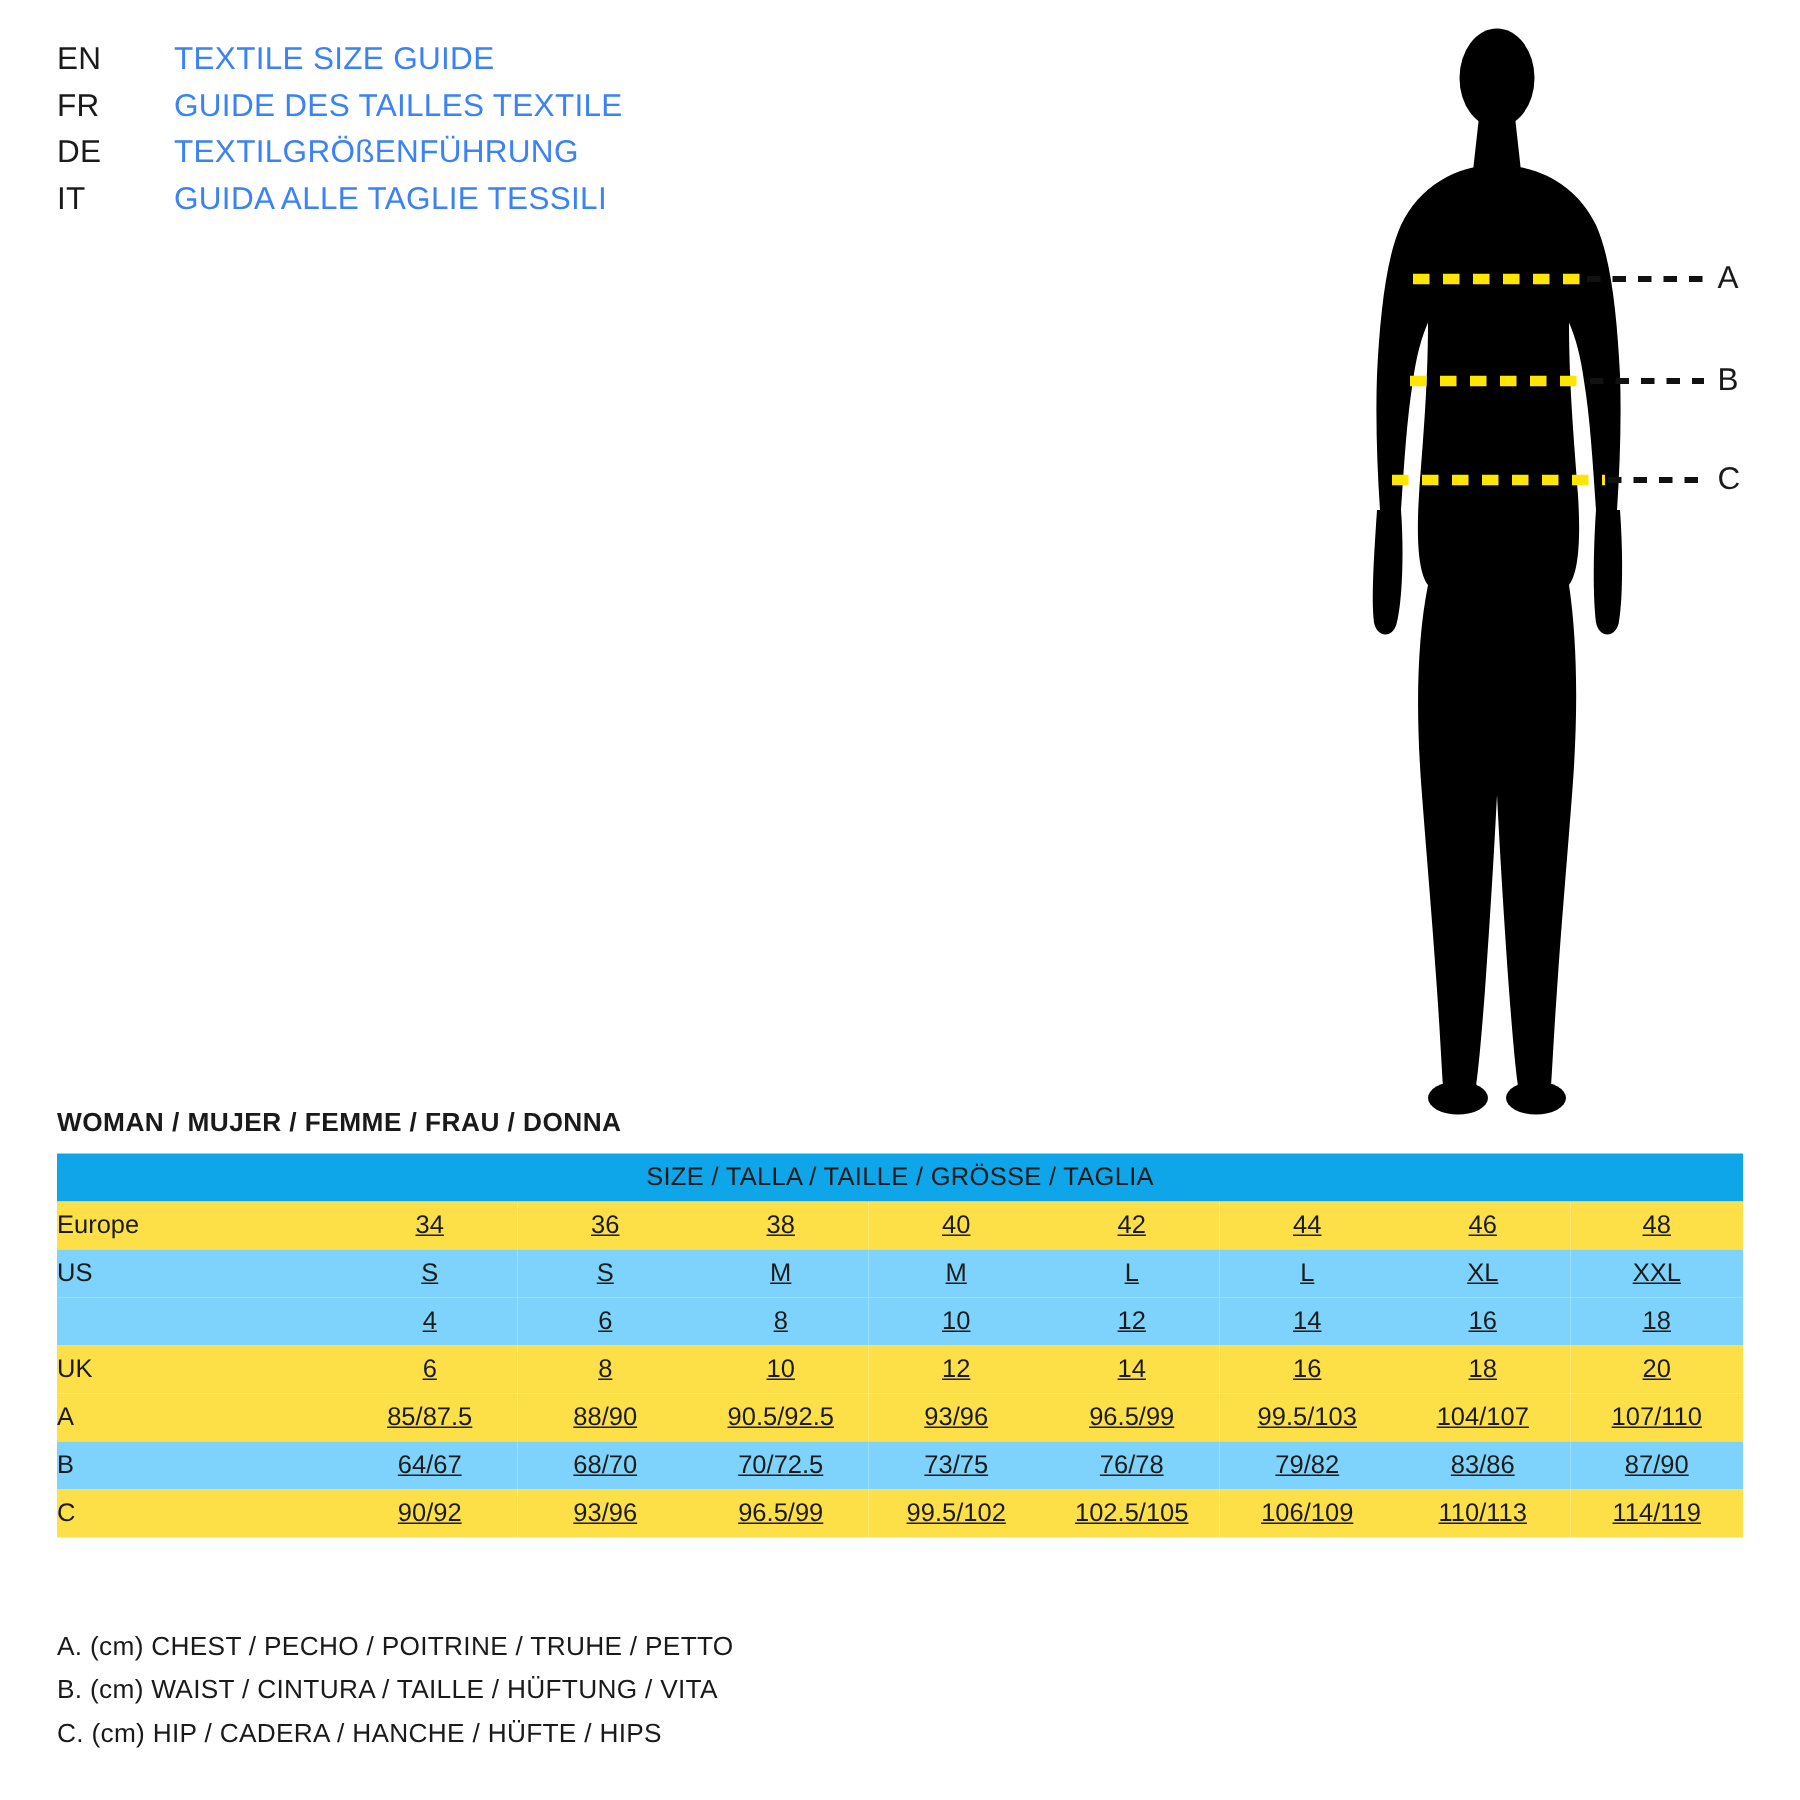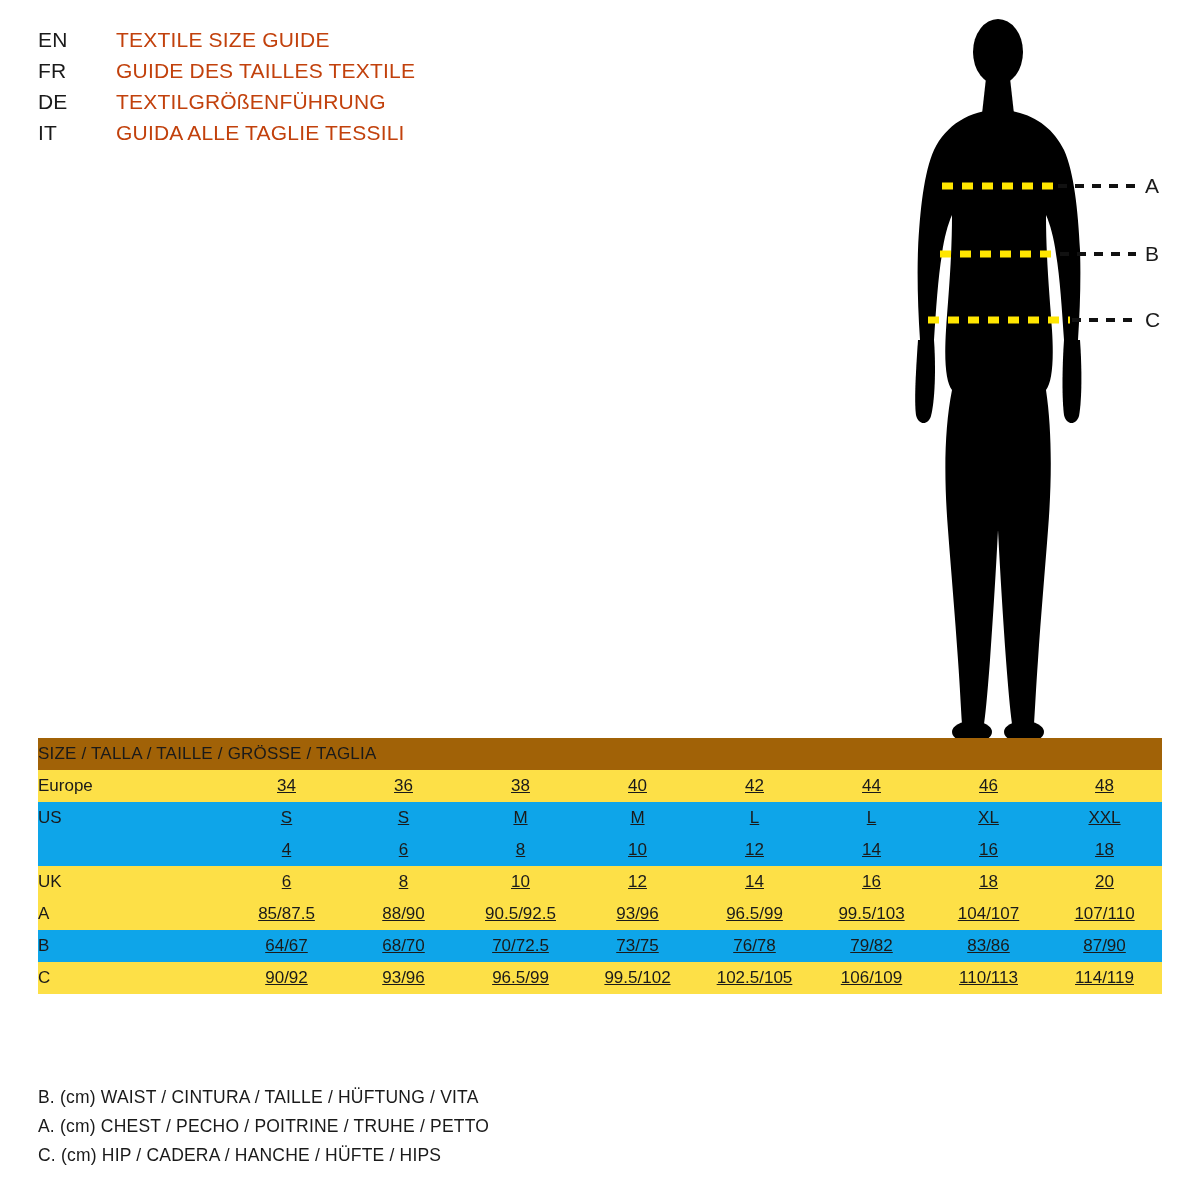--- a/index.html
+++ b/index.html
@@ -30,21 +30,21 @@
   }
   .lang-code {
     width: 78px;
     font-size: 21px;
     letter-spacing: 0.2px;
     color: #1a1a1a;
   }
   .lang-title {
     font-size: 21px;
     letter-spacing: 0.2px;
-    color: #c2410c;
+    color: #3b82f6;
     white-space: nowrap;
   }
 
   
   #figure-area {
     position: absolute;
     left: 860px;
     top: 10px;
     width: 330px;
     height: 740px;
@@ -78,40 +78,40 @@
   }
   table.size-table th,
   table.size-table td {
     font-size: 17px;
     color: #1a1a1a;
     font-weight: normal;
     height: 32px;
     padding: 0;
   }
   .hdr-row th {
-    background: #a16207;
-    text-align: left;
+    background: #0ea5e9;
+    text-align: center;
     padding-left: 8px;
     font-weight: bold;
     letter-spacing: 0.2px;
     font-size: 17px;
     height: 32px;
   }
   .row-label {
     text-align: left;
     padding-left: 8px;
     white-space: nowrap;
   }
   .cell {
     text-align: center;
     white-space: nowrap;
     text-decoration: underline;
   }
   tr.shade-light td { background: #fde047; }
-  tr.shade-white  td { background: #0ea5e9; }
+  tr.shade-white  td { background: #7dd3fc; }
 
   
   #legend {
     position: absolute;
     left: 38px;
     top: 1087px;
     width: 800px;
   }
   .legend-line {
     font-size: 17.5px;
@@ -199,20 +199,21 @@
     <line x1="200" y1="244" x2="276" y2="244" stroke="#111111" stroke-width="4" stroke-dasharray="9 8"></line>
     <line x1="212" y1="310" x2="276" y2="310" stroke="#111111" stroke-width="4" stroke-dasharray="9 8"></line>
   </svg>
 
   <span class="measure-label" style="left:285px; top:164px;">A</span>
   <span class="measure-label" style="left:285px; top:232px;">B</span>
   <span class="measure-label" style="left:285px; top:298px;">C</span>
 </div>
 
 <div id="table-section">
+  <div id="woman-caption">WOMAN / MUJER / FEMME / FRAU / DONNA</div>
 
   <table class="size-table">
     <colgroup>
       <col style="width:190px">
       <col style="width:117px">
         <col style="width:117px">
         <col style="width:117px">
         <col style="width:117px">
       <col style="width:117px">
         <col style="width:117px">
@@ -300,16 +301,16 @@
         <td class="cell">102.5/105</td>
         <td class="cell">106/109</td>
         <td class="cell">110/113</td>
         <td class="cell">114/119</td>
       </tr>
     </tbody>
   </table>
 </div>
 
 <div id="legend">
+  <div class="legend-line">A. (cm) CHEST / PECHO / POITRINE / TRUHE / PETTO</div>
   <div class="legend-line">B. (cm) WAIST / CINTURA / TAILLE / HÜFTUNG / VITA</div>
-  <div class="legend-line">A. (cm) CHEST / PECHO / POITRINE / TRUHE / PETTO</div>
   <div class="legend-line">C. (cm) HIP / CADERA / HANCHE / HÜFTE / HIPS</div>
 </div>
 
 </body></html>

